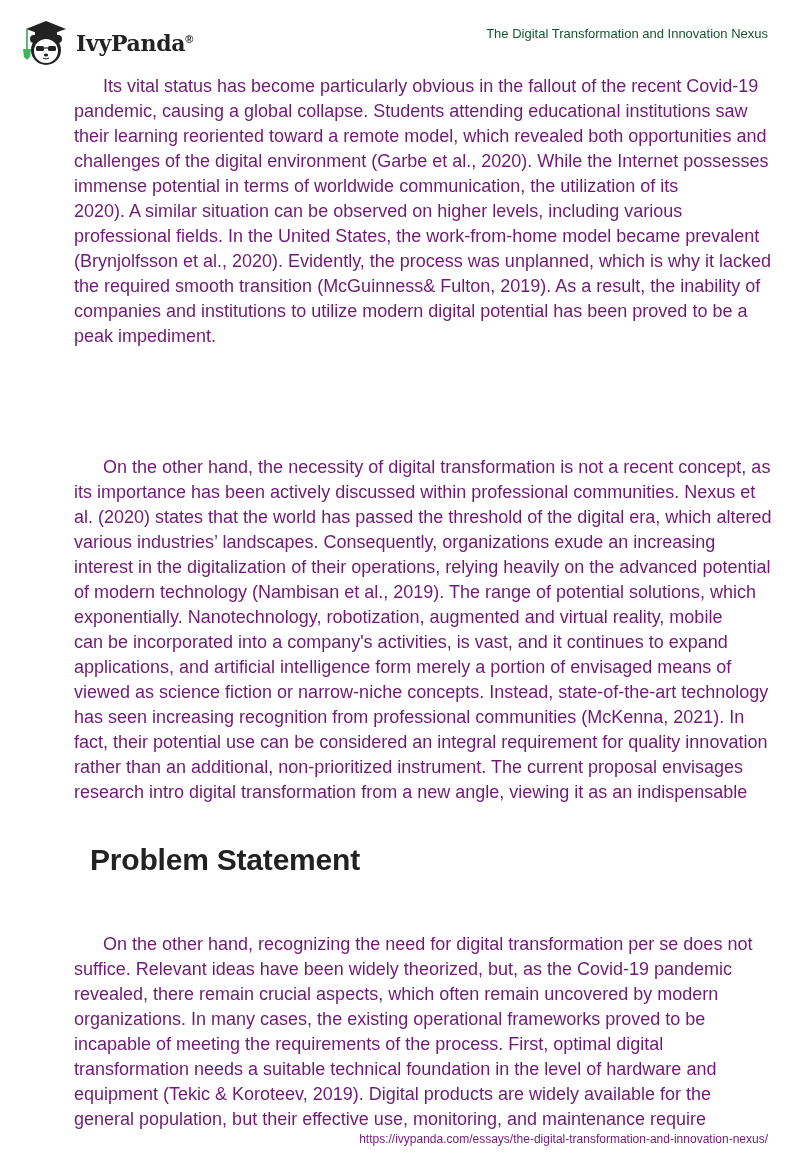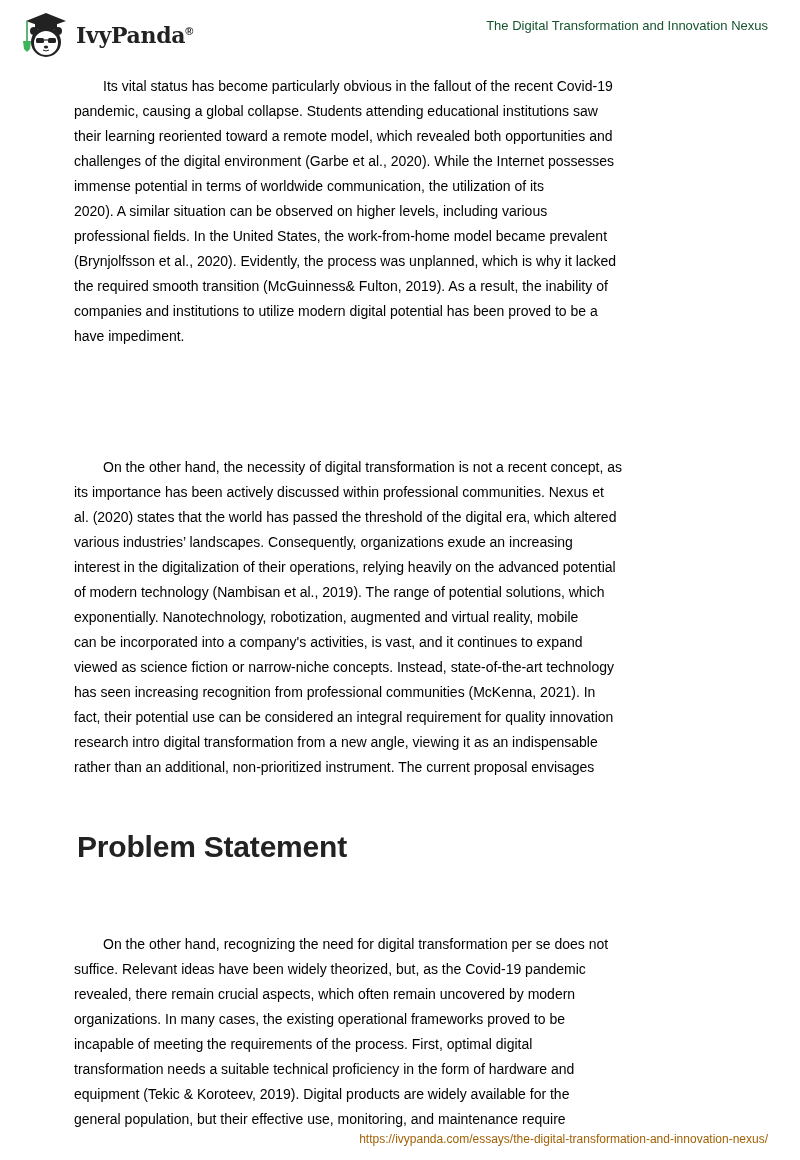--- a/index.html
+++ b/index.html
@@ -1,31 +1,31 @@
 <!DOCTYPE html>
 <html><head>
 <meta charset="utf-8">
 <style>
   html, body { margin: 0; padding: 0; background: #ffffff; }
   body { width: 800px; height: 1160px; position: relative; overflow: hidden; font-family: "Liberation Sans", sans-serif; color: #2b2b2b; }
-  .header { position: absolute; left: 0; top: 4px; width: 800px; height: 60px; }
+  .header { position: absolute; left: 0; top: 12px; width: 800px; height: 60px; }
   .logo { position: absolute; left: 18px; top: 7px; display: flex; align-items: center; }
   .logo-icon { width: 52px; height: 48px; }
   .logo-text { font-family: "DejaVu Serif", serif; font-weight: bold; font-size: 22px; color: #222; margin-left: 6px; letter-spacing: -0.3px; }
   .logo-reg { font-size: 11px; vertical-align: super; font-family: "Liberation Sans", sans-serif; font-weight: bold; }
   .doc-title { position: absolute; right: 32px; top: 14px; font-size: 13px; color: #14532d; }
   .content { position: absolute; left: 74px; top: 74px; width: 660px; }
-  p.para { margin: 0; font-size: 14px; line-height: 25px; color: #000000; }
+  p.para { margin: 0; font-size: 18px; line-height: 25px; color: #701a75; }
   p.para .ln { display: block; white-space: nowrap; }
   p.para .ln.first { text-indent: 29px; }
   .p1 { position: absolute; top: 0; }
   .p2 { position: absolute; top: 381px; }
-  .heading { position: absolute; top: 753px; margin: 3px; font-size: 30px; font-weight: bold; color: #222; letter-spacing: -0.2px; }
+  .heading { position: absolute; top: 753px; margin: 16px; font-size: 30px; font-weight: bold; color: #222; letter-spacing: -0.2px; }
   .p3 { position: absolute; top: 858px; }
-  .footer-url { position: absolute; right: 32px; top: 1132px; font-size: 12px; color: #a16207; }
+  .footer-url { position: absolute; right: 32px; top: 1132px; font-size: 12px; color: #701a75; }
 </style>
 </head>
 <body>
 
 <div class="header">
   <div class="logo">
     <svg class="logo-icon" viewBox="0 0 52 48">
 
       <polygon points="8,10 28,2 48,10 28,17" fill="#222"></polygon>
       <rect x="17" y="12" width="22" height="6" fill="#222"></rect>
@@ -56,46 +56,47 @@
     <span class="ln first">Its vital status has become particularly obvious in the fallout of the recent Covid-19</span>
     <span class="ln">pandemic, causing a global collapse. Students attending educational institutions saw</span>
     <span class="ln">their learning reoriented toward a remote model, which revealed both opportunities and</span>
     <span class="ln">challenges of the digital environment (Garbe et al., 2020). While the Internet possesses</span>
     <span class="ln">immense potential in terms of worldwide communication, the utilization of its</span>
     <span class="ln">2020). A similar situation can be observed on higher levels, including various</span>
     <span class="ln">professional fields. In the United States, the work-from-home model became prevalent</span>
     <span class="ln">(Brynjolfsson et al., 2020). Evidently, the process was unplanned, which is why it lacked</span>
     <span class="ln">the required smooth transition (McGuinness&amp; Fulton, 2019). As a result, the inability of</span>
     <span class="ln">companies and institutions to utilize modern digital potential has been proved to be a</span>
-    <span class="ln">have impediment.</span>
+    <span class="ln">peak impediment.</span>
   </p>
 
   <p class="para p2">
     <span class="ln first">On the other hand, the necessity of digital transformation is not a recent concept, as</span>
     <span class="ln">its importance has been actively discussed within professional communities. Nexus et</span>
     <span class="ln">al. (2020) states that the world has passed the threshold of the digital era, which altered</span>
     <span class="ln">various industries’ landscapes. Consequently, organizations exude an increasing</span>
     <span class="ln">interest in the digitalization of their operations, relying heavily on the advanced potential</span>
     <span class="ln">of modern technology (Nambisan et al., 2019). The range of potential solutions, which</span>
     <span class="ln">exponentially. Nanotechnology, robotization, augmented and virtual reality, mobile</span>
     <span class="ln">can be incorporated into a company's activities, is vast, and it continues to expand</span>
+    <span class="ln">applications, and artificial intelligence form merely a portion of envisaged means of</span>
     <span class="ln">viewed as science fiction or narrow-niche concepts. Instead, state-of-the-art technology</span>
     <span class="ln">has seen increasing recognition from professional communities (McKenna, 2021). In</span>
     <span class="ln">fact, their potential use can be considered an integral requirement for quality innovation</span>
+    <span class="ln">rather than an additional, non-prioritized instrument. The current proposal envisages</span>
     <span class="ln">research intro digital transformation from a new angle, viewing it as an indispensable</span>
-    <span class="ln">rather than an additional, non-prioritized instrument. The current proposal envisages</span>
   </p>
 
   <h2 class="heading">Problem Statement</h2>
 
   <p class="para p3">
     <span class="ln first">On the other hand, recognizing the need for digital transformation per se does not</span>
     <span class="ln">suffice. Relevant ideas have been widely theorized, but, as the Covid-19 pandemic</span>
     <span class="ln">revealed, there remain crucial aspects, which often remain uncovered by modern</span>
     <span class="ln">organizations. In many cases, the existing operational frameworks proved to be</span>
     <span class="ln">incapable of meeting the requirements of the process. First, optimal digital</span>
-    <span class="ln">transformation needs a suitable technical proficiency in the form of hardware and</span>
+    <span class="ln">transformation needs a suitable technical foundation in the level of hardware and</span>
     <span class="ln">equipment (Tekic &amp; Koroteev, 2019). Digital products are widely available for the</span>
     <span class="ln">general population, but their effective use, monitoring, and maintenance require</span>
   </p>
 </div>
 
 <div class="footer-url">https://ivypanda.com/essays/the-digital-transformation-and-innovation-nexus/</div>
 
 </body></html>

